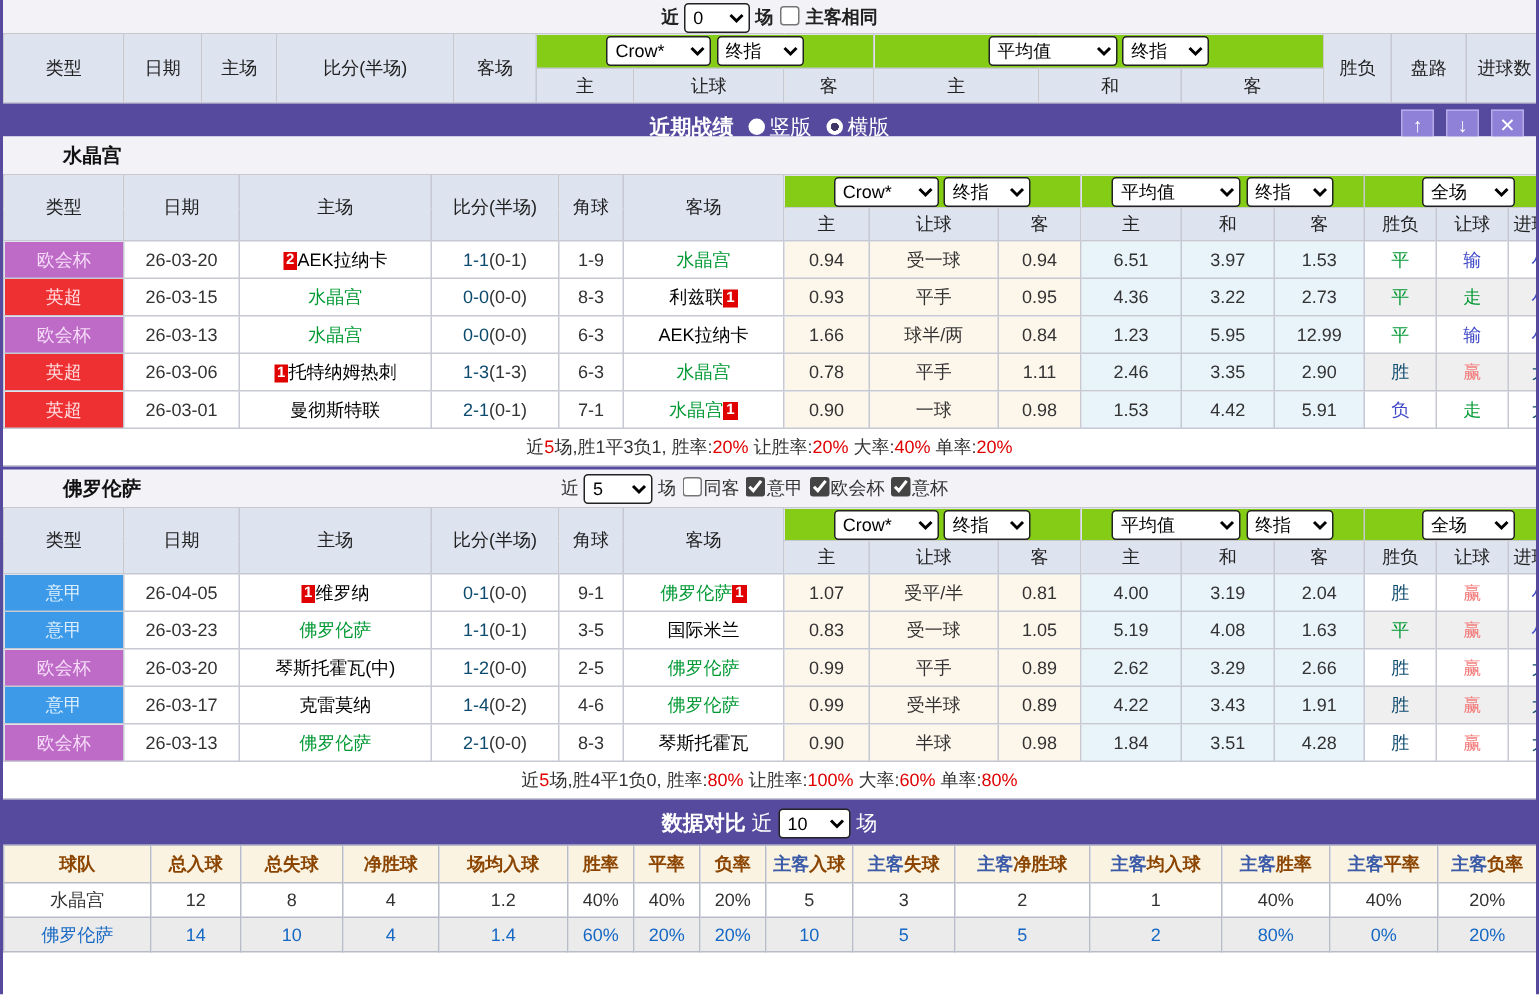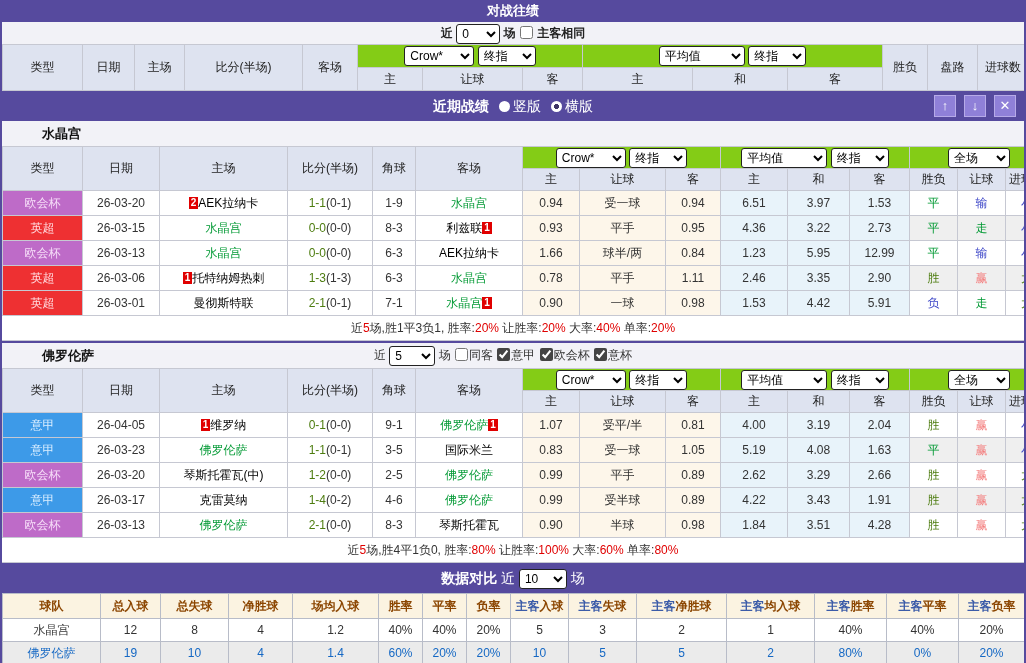--- a/index.html
+++ b/index.html
@@ -1,21 +1,21 @@
 <!DOCTYPE html>
 <html><head>
 <meta charset="utf-8">
 <style>
   html,body{margin:0;padding:0;background:#fff;}
   body{font-family:"Liberation Sans","DejaVu Sans",sans-serif;font-size:12px;color:#333;}
   .page{width:1026px;height:663px;box-sizing:border-box;border-left:2px solid #564A9E;border-right:2px solid #564A9E;overflow:hidden;background:#fff;}
   
   .bar{background:#564A9E;color:#fff;text-align:center;position:relative;}
   .bar1{height:22px;line-height:22px;font-weight:bold;font-size:13px;}
-  .bar2{height:30px;line-height:30px;font-size:14px;}
+  .bar2{height:22px;line-height:30px;font-size:14px;}
   .bar2 .ttl{font-weight:bold;}
   .bar3{height:30px;line-height:30px;font-size:14px;}
   .bar3 .ttl{font-weight:bold;}
   
   .winbtns{position:absolute;right:8px;top:4px;display:flex;gap:8px;}
   .wbtn{width:22px;height:22px;line-height:20px;background:#8F80D8;border:1px solid #B6AAE8;color:#fff;font-weight:bold;font-size:13px;text-align:center;cursor:pointer;box-sizing:border-box;}
   
   .frow{height:22px;line-height:22px;background:#F2F2F7;text-align:center;font-size:12px;color:#222;}
   .stitle{height:25px;background:#F2F2F7;position:relative;line-height:25px;border-top:2px solid #564A9E;}
   .stitle.first{border-top:none;}
@@ -35,36 +35,35 @@
   .selcell{background:#84cc16;}
   .cr{background:#FDF6EA;}
   .lb{background:#E8F3FA;}
   .rec tbody tr:nth-child(even) .rg{background:#EFEFEF;}
   .mini{display:inline-block;background:#E00000;color:#fff;font-size:10px;line-height:12px;padding:0 2px;font-weight:bold;vertical-align:1px;}
   .mini:empty{display:none;}
   .hf{color:#333;}
   .sumrow{height:24px;line-height:24px;text-align:center;font-size:12px;color:#333;border-bottom:1px solid #C6C8D2;}
   .sum-red{color:#E00000;}
   
-  .x-g{color:#009933;} .x-r{color:#4d7c0f;} .x-b{color:#3F48C8;} .x-p{color:#F47C7C;} .x-k{color:#000000;}
+  .x-g{color:#009933;} .x-r{color:#0c4a6e;} .x-b{color:#3F48C8;} .x-p{color:#F47C7C;} .x-k{color:#000000;}
   .x-vio{background:#BE6BC8;color:#F6DCF8;}
   .x-red{background:#EE3032;color:#FFDCE0;}
   .x-blu{background:#3D9AE8;color:#DCEFFF;}
   
   .cmp th{background:#FBF3E1;color:#8B4500;height:24px;font-weight:bold;font-size:12px;border-color:#B8BCC8;}
   .cmp th .pre{color:#3B5BA8;}
   .cmp td{height:22px;font-size:12px;border-color:#B8BCC8;}
   .cmp tr.alt td{background:#EBEBEB;color:#1568C4;}
 </style>
 </head>
 <body>
 
 <div class="page">
 
-  <div class="bar bar1"><span>对战往绩</span></div>
   <div class="frow">
     <b>近</b>
     <select style="width:44px"><option>0</option></select>
     <b>场</b>
     <input type="checkbox" style="">
     <b>主客相同</b>
   </div>
   <table class="h2h">
     <colgroup>
         <col style="width:80px">
@@ -476,21 +475,21 @@
       <td>5</td>
       <td>3</td>
       <td>2</td>
       <td>1</td>
       <td>40%</td>
       <td>40%</td>
       <td>20%</td>
     </tr>
     <tr class="alt">
       <td>佛罗伦萨</td>
-      <td>19</td>
+      <td>14</td>
       <td>10</td>
       <td>4</td>
       <td>1.4</td>
       <td>60%</td>
       <td>20%</td>
       <td>20%</td>
       <td>10</td>
       <td>5</td>
       <td>5</td>
       <td>2</td>

